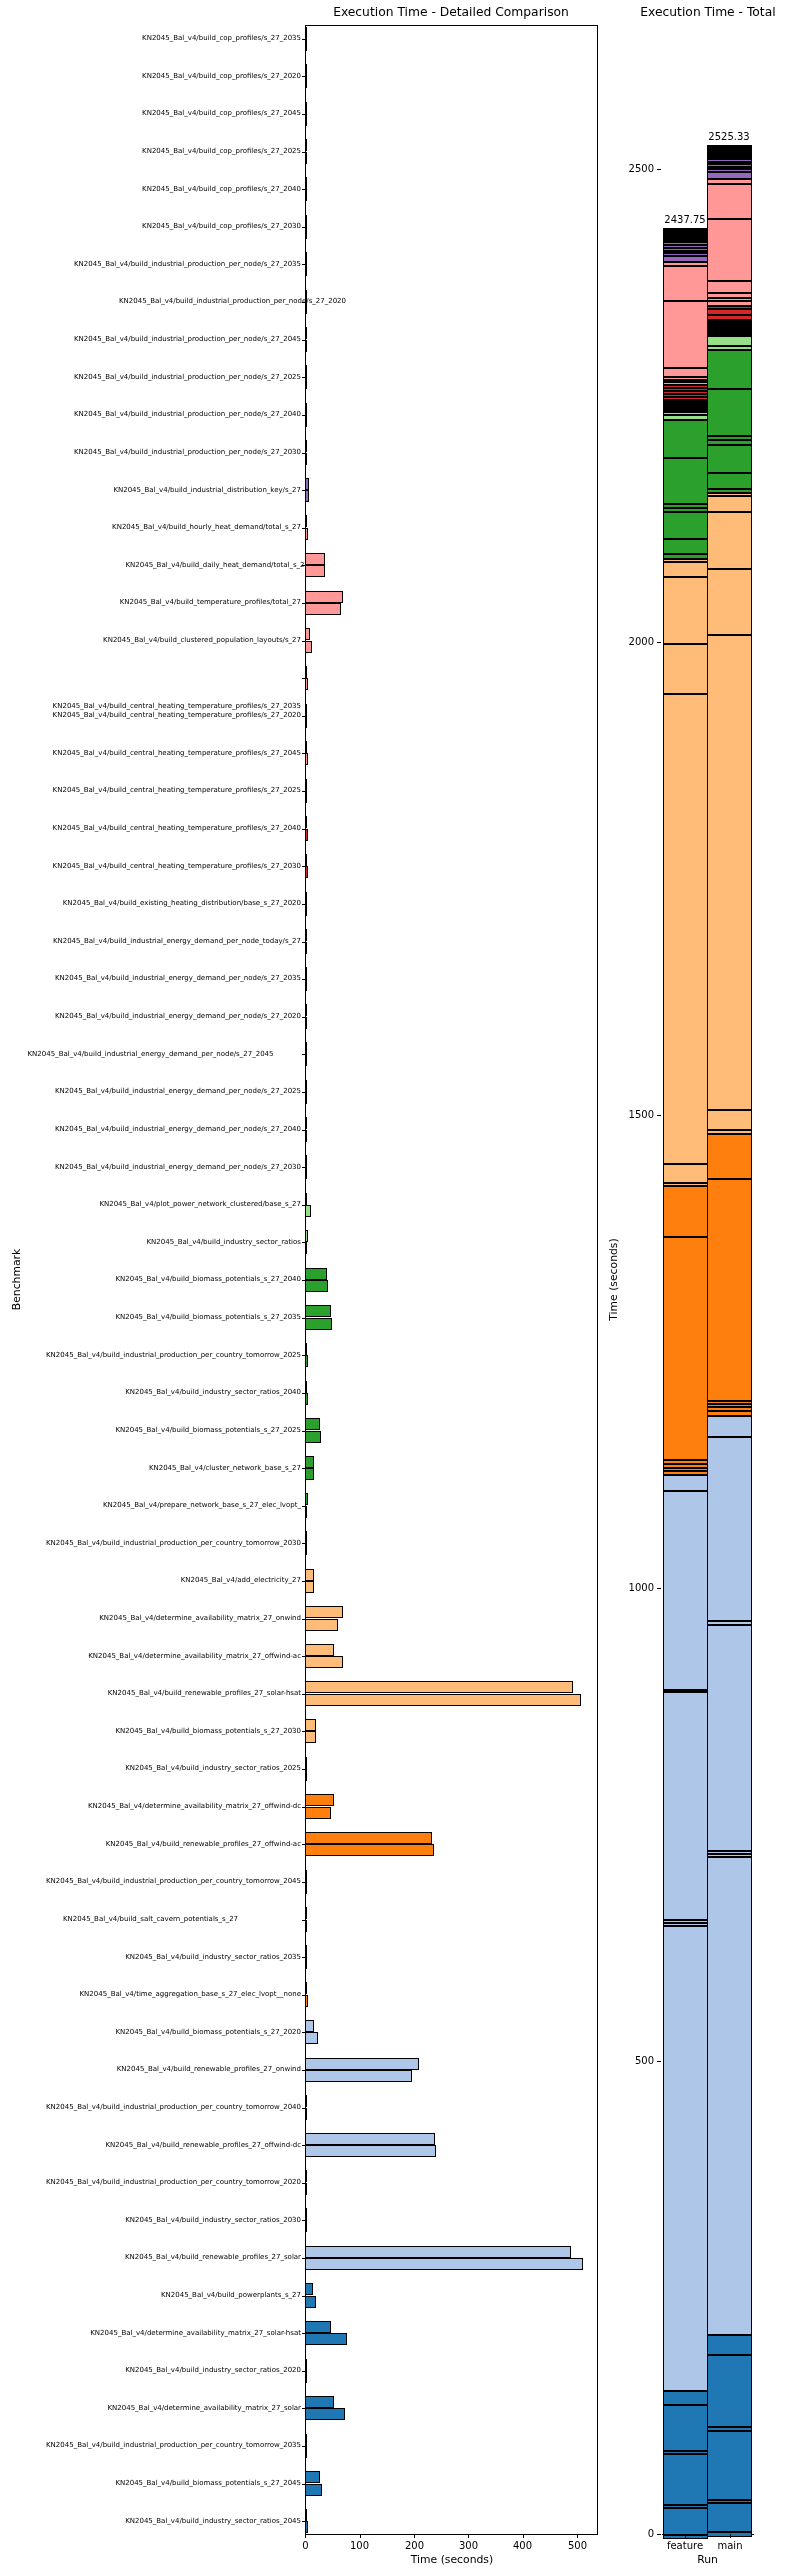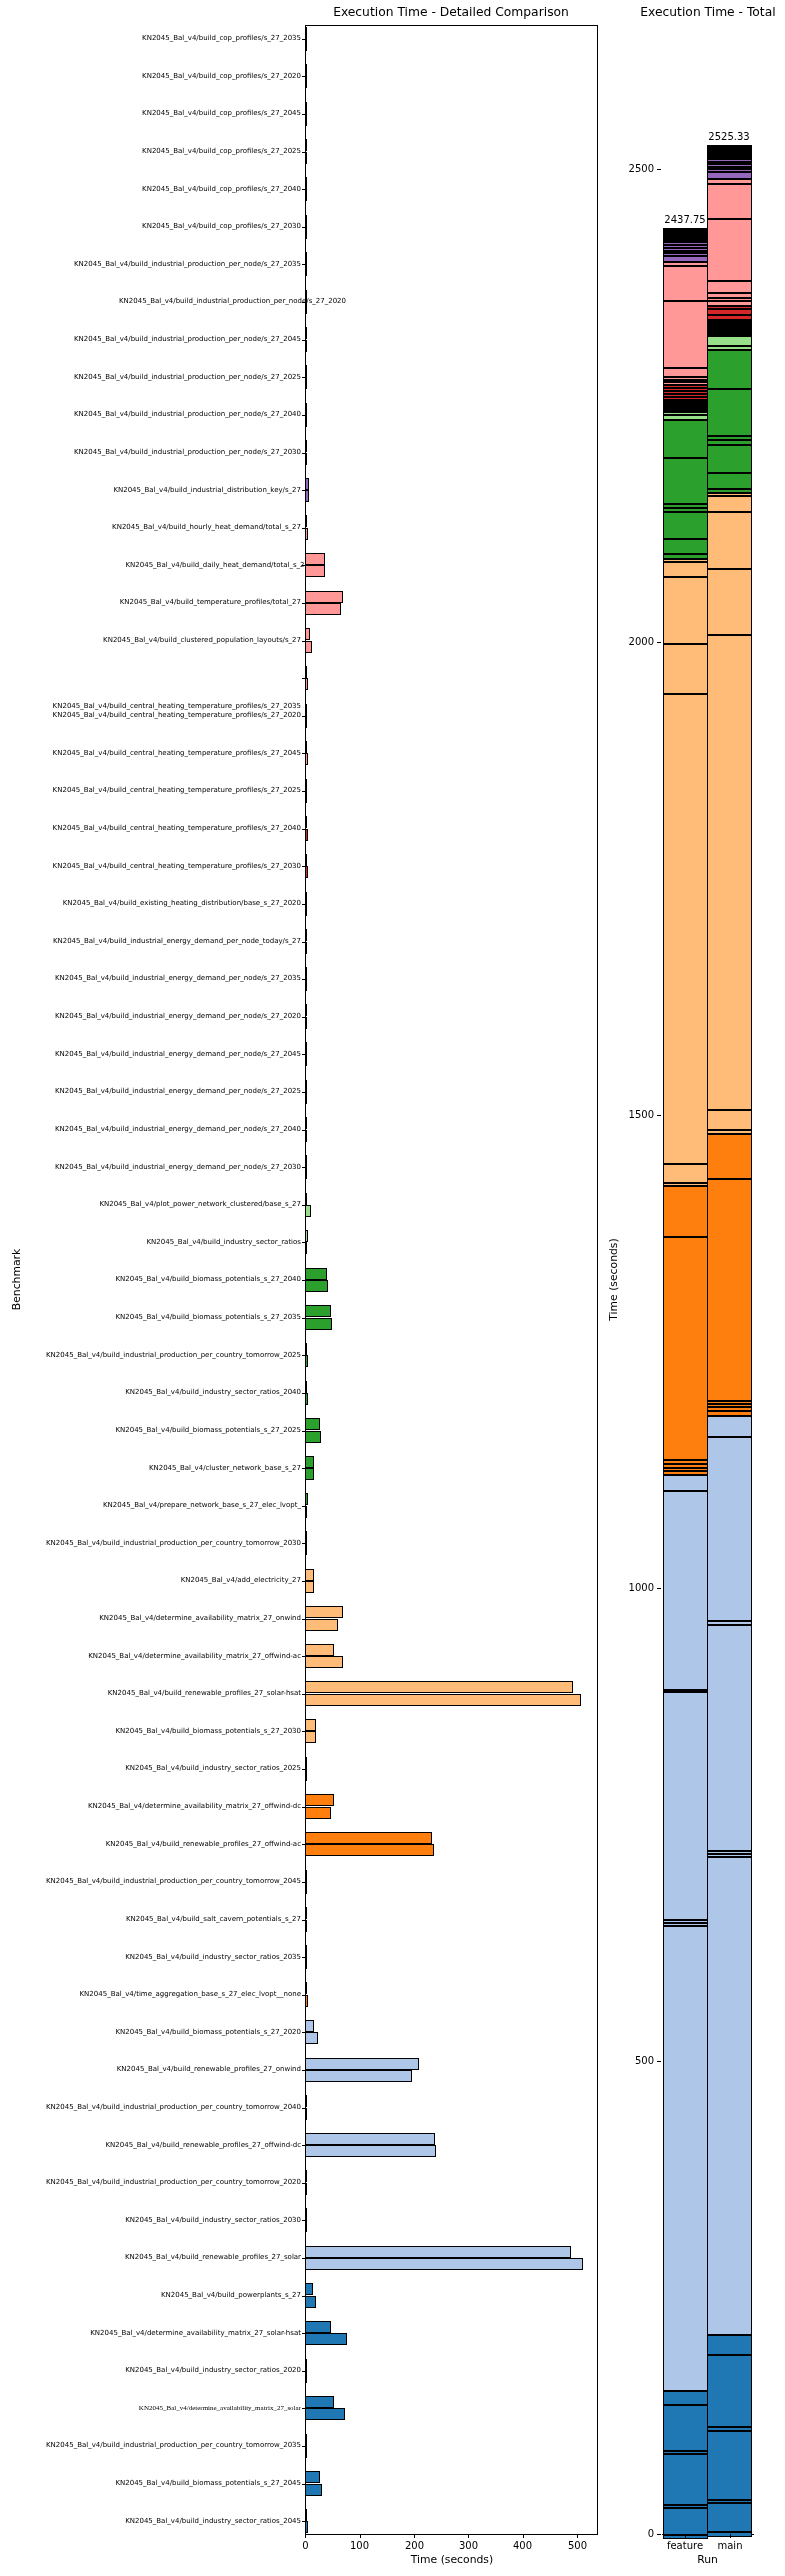--- a/index.html
+++ b/index.html
@@ -139,21 +139,21 @@
       <div class="hbar" style="left:305px;top:929px;width:1.6px;height:12.3px;background:#d62728;"></div>
       <div class="hbar" style="left:305px;top:942px;width:1.1px;height:12.3px;background:#d62728;"></div>
       <div class="row-label" style="left:0px;width:301px;top:974px;">KN2045_Bal_v4/build_industrial_energy_demand_per_node/s_27_2035</div>
       <div class="tickmark" style="left:302px;top:979px;width:3.9px;height:0.8px;"></div>
       <div class="hbar" style="left:305px;top:967px;width:0.9px;height:12.3px;background:#d62728;"></div>
       <div class="hbar" style="left:305px;top:979px;width:0.9px;height:12.3px;background:#d62728;"></div>
       <div class="row-label" style="left:0px;width:301px;top:1012px;">KN2045_Bal_v4/build_industrial_energy_demand_per_node/s_27_2020</div>
       <div class="tickmark" style="left:302px;top:1017px;width:3.9px;height:0.8px;"></div>
       <div class="hbar" style="left:305px;top:1004px;width:0.9px;height:12.3px;background:#d62728;"></div>
       <div class="hbar" style="left:305px;top:1017px;width:0.9px;height:12.3px;background:#d62728;"></div>
-      <div class="row-label" style="left:0px;width:301px;top:1050px;">KN2045_Bal_v4/build_industrial_energy_demand_per_node/s_27_2045</div>
+      <div class="row-label" style="left:0px;width:301px;top:1050px;text-align:center;">KN2045_Bal_v4/build_industrial_energy_demand_per_node/s_27_2045</div>
       <div class="tickmark" style="left:302px;top:1054px;width:3.9px;height:0.8px;"></div>
       <div class="hbar" style="left:305px;top:1042px;width:1.1px;height:12.3px;background:#8c564b;"></div>
       <div class="hbar" style="left:305px;top:1054px;width:1.1px;height:12.3px;background:#8c564b;"></div>
       <div class="row-label" style="left:0px;width:301px;top:1087px;">KN2045_Bal_v4/build_industrial_energy_demand_per_node/s_27_2025</div>
       <div class="tickmark" style="left:302px;top:1092px;width:3.9px;height:0.8px;"></div>
       <div class="hbar" style="left:305px;top:1080px;width:1.1px;height:12.3px;background:#8c564b;"></div>
       <div class="hbar" style="left:305px;top:1092px;width:1.1px;height:12.3px;background:#8c564b;"></div>
       <div class="row-label" style="left:0px;width:301px;top:1125px;">KN2045_Bal_v4/build_industrial_energy_demand_per_node/s_27_2040</div>
       <div class="tickmark" style="left:302px;top:1130px;width:3.9px;height:0.8px;"></div>
       <div class="hbar" style="left:305px;top:1117px;width:1.1px;height:12.3px;background:#8c564b;"></div>
@@ -231,21 +231,21 @@
       <div class="hbar" style="left:305px;top:1794px;width:29px;height:12.3px;background:#ff7f0e;"></div>
       <div class="hbar" style="left:305px;top:1807px;width:26px;height:12.3px;background:#ff7f0e;"></div>
       <div class="row-label" style="left:0px;width:301px;top:1840px;">KN2045_Bal_v4/build_renewable_profiles_27_offwind-ac</div>
       <div class="tickmark" style="left:302px;top:1844px;width:3.9px;height:0.8px;"></div>
       <div class="hbar" style="left:305px;top:1832px;width:127px;height:12.3px;background:#ff7f0e;"></div>
       <div class="hbar" style="left:305px;top:1844px;width:129px;height:12.3px;background:#ff7f0e;"></div>
       <div class="row-label" style="left:0px;width:301px;top:1877px;">KN2045_Bal_v4/build_industrial_production_per_country_tomorrow_2045</div>
       <div class="tickmark" style="left:302px;top:1882px;width:3.9px;height:0.8px;"></div>
       <div class="hbar" style="left:305px;top:1870px;width:2.2px;height:12.3px;background:#ff7f0e;"></div>
       <div class="hbar" style="left:305px;top:1882px;width:2.2px;height:12.3px;background:#ff7f0e;"></div>
-      <div class="row-label" style="left:0px;width:301px;top:1915px;">KN2045_Bal_v4/build_salt_cavern_potentials_s_27</div>
+      <div class="row-label" style="left:0px;width:301px;top:1915px;text-align:center;">KN2045_Bal_v4/build_salt_cavern_potentials_s_27</div>
       <div class="tickmark" style="left:302px;top:1920px;width:3.9px;height:0.8px;"></div>
       <div class="hbar" style="left:305px;top:1907px;width:2.2px;height:12.3px;background:#ff7f0e;"></div>
       <div class="hbar" style="left:305px;top:1920px;width:1.6px;height:12.3px;background:#ff7f0e;"></div>
       <div class="row-label" style="left:0px;width:301px;top:1953px;">KN2045_Bal_v4/build_industry_sector_ratios_2035</div>
       <div class="tickmark" style="left:302px;top:1957px;width:3.9px;height:0.8px;"></div>
       <div class="hbar" style="left:305px;top:1945px;width:1.6px;height:12.3px;background:#ff7f0e;"></div>
       <div class="hbar" style="left:305px;top:1957px;width:2.2px;height:12.3px;background:#ff7f0e;"></div>
       <div class="row-label" style="left:0px;width:301px;top:1990px;">KN2045_Bal_v4/time_aggregation_base_s_27_elec_lvopt__none</div>
       <div class="tickmark" style="left:302px;top:1995px;width:3.9px;height:0.8px;"></div>
       <div class="hbar" style="left:305px;top:1982px;width:2.2px;height:12.3px;background:#ff7f0e;"></div>
@@ -283,21 +283,21 @@
       <div class="hbar" style="left:305px;top:2283px;width:8.2px;height:12.3px;background:#1f77b4;"></div>
       <div class="hbar" style="left:305px;top:2296px;width:11.4px;height:12.3px;background:#1f77b4;"></div>
       <div class="row-label" style="left:0px;width:301px;top:2329px;">KN2045_Bal_v4/determine_availability_matrix_27_solar-hsat</div>
       <div class="tickmark" style="left:302px;top:2333px;width:3.9px;height:0.8px;"></div>
       <div class="hbar" style="left:305px;top:2321px;width:26px;height:12.3px;background:#1f77b4;"></div>
       <div class="hbar" style="left:305px;top:2333px;width:42px;height:12.3px;background:#1f77b4;"></div>
       <div class="row-label" style="left:0px;width:301px;top:2366px;">KN2045_Bal_v4/build_industry_sector_ratios_2020</div>
       <div class="tickmark" style="left:302px;top:2371px;width:3.9px;height:0.8px;"></div>
       <div class="hbar" style="left:305px;top:2359px;width:1.6px;height:12.3px;background:#1f77b4;"></div>
       <div class="hbar" style="left:305px;top:2371px;width:2.2px;height:12.3px;background:#1f77b4;"></div>
-      <div class="row-label" style="left:0px;width:301px;top:2404px;font-family:Liberation Serif, serif;">KN2045_Bal_v4/determine_availability_matrix_27_solar</div>
+      <div class="row-label" style="left:0px;width:301px;top:2404px;">KN2045_Bal_v4/determine_availability_matrix_27_solar</div>
       <div class="tickmark" style="left:302px;top:2408px;width:3.9px;height:0.8px;"></div>
       <div class="hbar" style="left:305px;top:2396px;width:29px;height:12.3px;background:#1f77b4;"></div>
       <div class="hbar" style="left:305px;top:2408px;width:40px;height:12.3px;background:#1f77b4;"></div>
       <div class="row-label" style="left:0px;width:301px;top:2441px;">KN2045_Bal_v4/build_industrial_production_per_country_tomorrow_2035</div>
       <div class="tickmark" style="left:302px;top:2446px;width:3.9px;height:0.8px;"></div>
       <div class="hbar" style="left:305px;top:2434px;width:1.6px;height:12.3px;background:#1f77b4;"></div>
       <div class="hbar" style="left:305px;top:2446px;width:2.2px;height:12.3px;background:#1f77b4;"></div>
       <div class="row-label" style="left:0px;width:301px;top:2479px;">KN2045_Bal_v4/build_biomass_potentials_s_27_2045</div>
       <div class="tickmark" style="left:302px;top:2484px;width:3.9px;height:0.8px;"></div>
       <div class="hbar" style="left:305px;top:2471px;width:15px;height:12.3px;background:#1f77b4;"></div>

